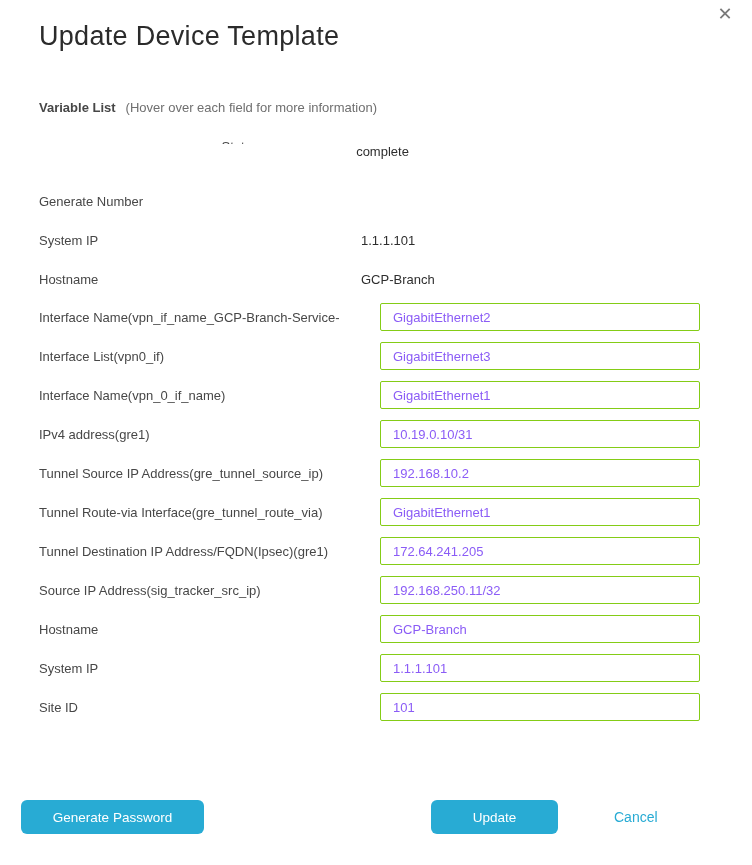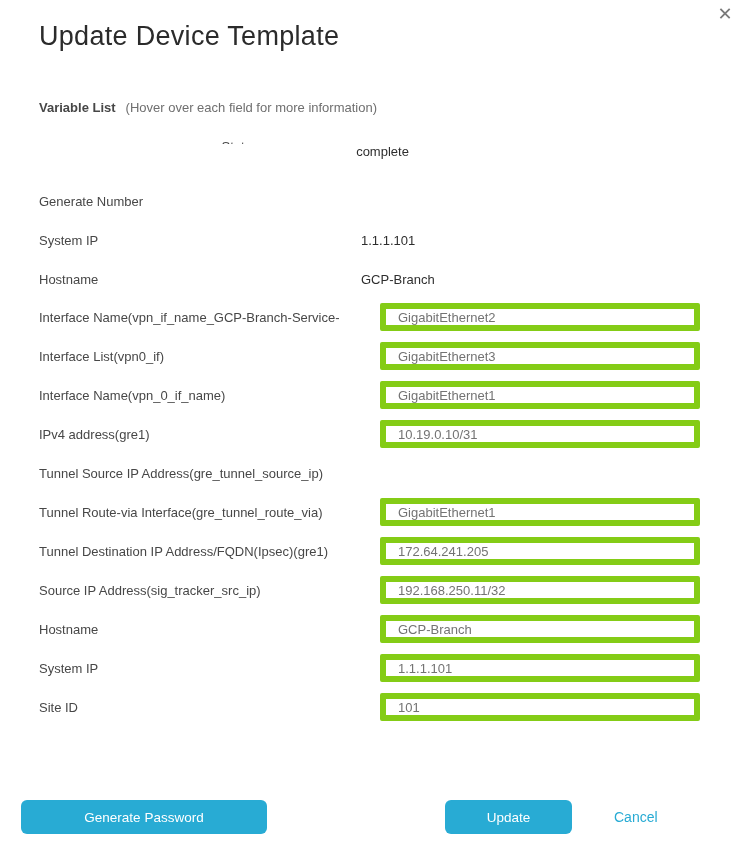--- a/index.html
+++ b/index.html
@@ -58,25 +58,25 @@
     padding-left: 13px;
     font-size: 13px;
     color: #2e2e2e;
   }
 
   .input-rows { margin: 14px 39px 0 39px; }
   .row.editable { height: 28px; margin-bottom: 11px; gap: 32px; }
   .row.editable input {
     width: 320px;
     height: 28px;
-    border: 6px solid #84cc16;
+    border: 1px solid #84cc16;
     border-radius: 2px;
     padding: 0 12px;
     font-size: 13px;
-    color: #737373;
+    color: #8b5cf6;
     font-family: "Liberation Sans", "DejaVu Sans", sans-serif;
     outline: none;
     background: #fff;
   }
 
   .footer {
     position: absolute;
     left: 0; top: 800px;
     width: 752px; height: 34px;
   }
@@ -84,22 +84,22 @@
     position: absolute;
     height: 34px;
     border: none;
     border-radius: 6px;
     background: #28abd4;
     color: #ffffff;
     font-size: 13.5px;
     font-family: "Liberation Sans", "DejaVu Sans", sans-serif;
     cursor: pointer;
   }
-  .btn-generate { left: 21px; width: 246px; }
-  .btn-update  { left: 445px; width: 127px; }
+  .btn-generate { left: 21px; width: 183px; }
+  .btn-update  { left: 431px; width: 127px; }
   .link-cancel {
     position: absolute;
     left: 614px; top: 0;
     height: 34px; line-height: 34px;
     background: none; border: none;
     color: #28abd4;
     font-size: 14px;
     font-family: "Liberation Sans", "DejaVu Sans", sans-serif;
     cursor: pointer;
     text-align: right;
@@ -149,20 +149,21 @@
     <div class="row editable">
       <div class="label">Interface Name(vpn_0_if_name)</div>
       <input type="text" value="GigabitEthernet1" style="">
     </div>
     <div class="row editable">
       <div class="label">IPv4 address(gre1)</div>
       <input type="text" value="10.19.0.10/31" style="">
     </div>
     <div class="row editable">
       <div class="label">Tunnel Source IP Address(gre_tunnel_source_ip)</div>
+      <input type="text" value="192.168.10.2" style="">
     </div>
     <div class="row editable">
       <div class="label">Tunnel Route-via Interface(gre_tunnel_route_via)</div>
       <input type="text" value="GigabitEthernet1" style="">
     </div>
     <div class="row editable">
       <div class="label">Tunnel Destination IP Address/FQDN(Ipsec)(gre1)</div>
       <input type="text" value="172.64.241.205" style="">
     </div>
     <div class="row editable">

